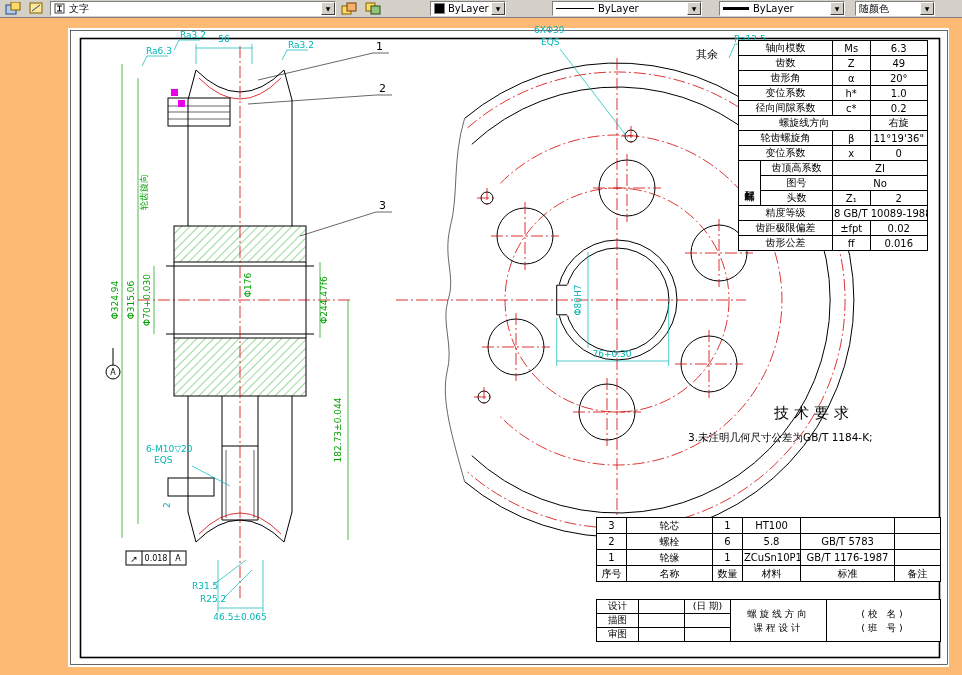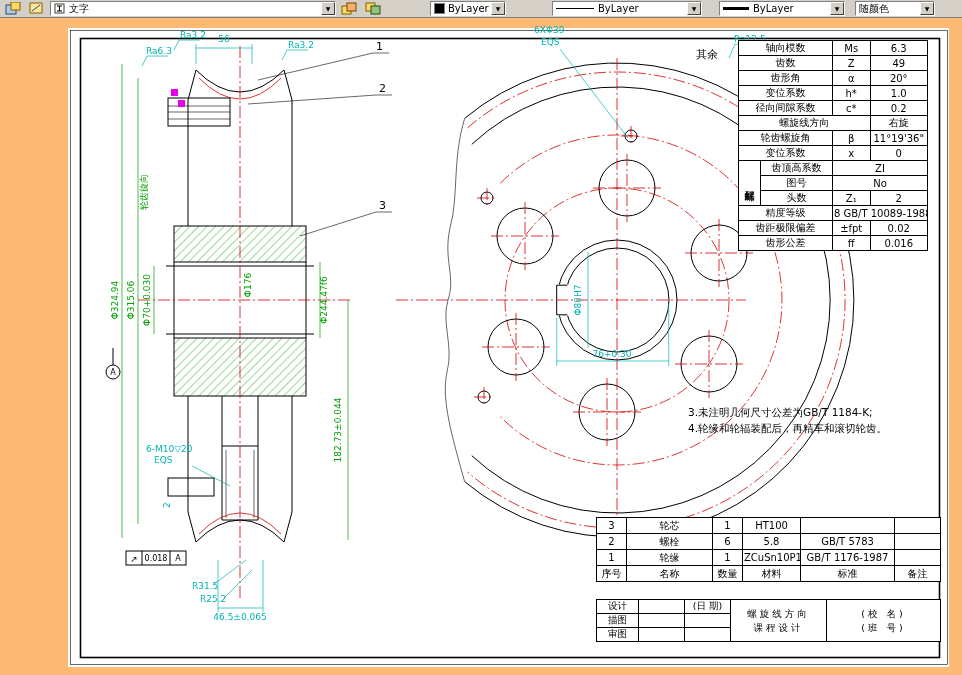--- a/index.html
+++ b/index.html
@@ -302,22 +302,22 @@
         </tr>
     <tr>
           <td colspan="2" class="lblb">齿形公差</td>
           <td>ff</td>
           <td>0.016</td>
         </tr>
   </tbody>
     </table>
 
   <div class="tech">
+    <div class="ttl">技术要求</div>
     <div class="tl">3.未注明几何尺寸公差为GB/T 1184-K;</div>
-    <div class="tl">4.轮缘和轮辐装配后，再精车和滚切轮齿。</div>
   </div>
 
   <table id="parts-table" class="ov">
     <colgroup>
         <col style="width:30px">
         <col style="width:86px">
         <col style="width:30px">
         <col style="width:58px">
         <col style="width:94px">
         <col style="width:46px">

